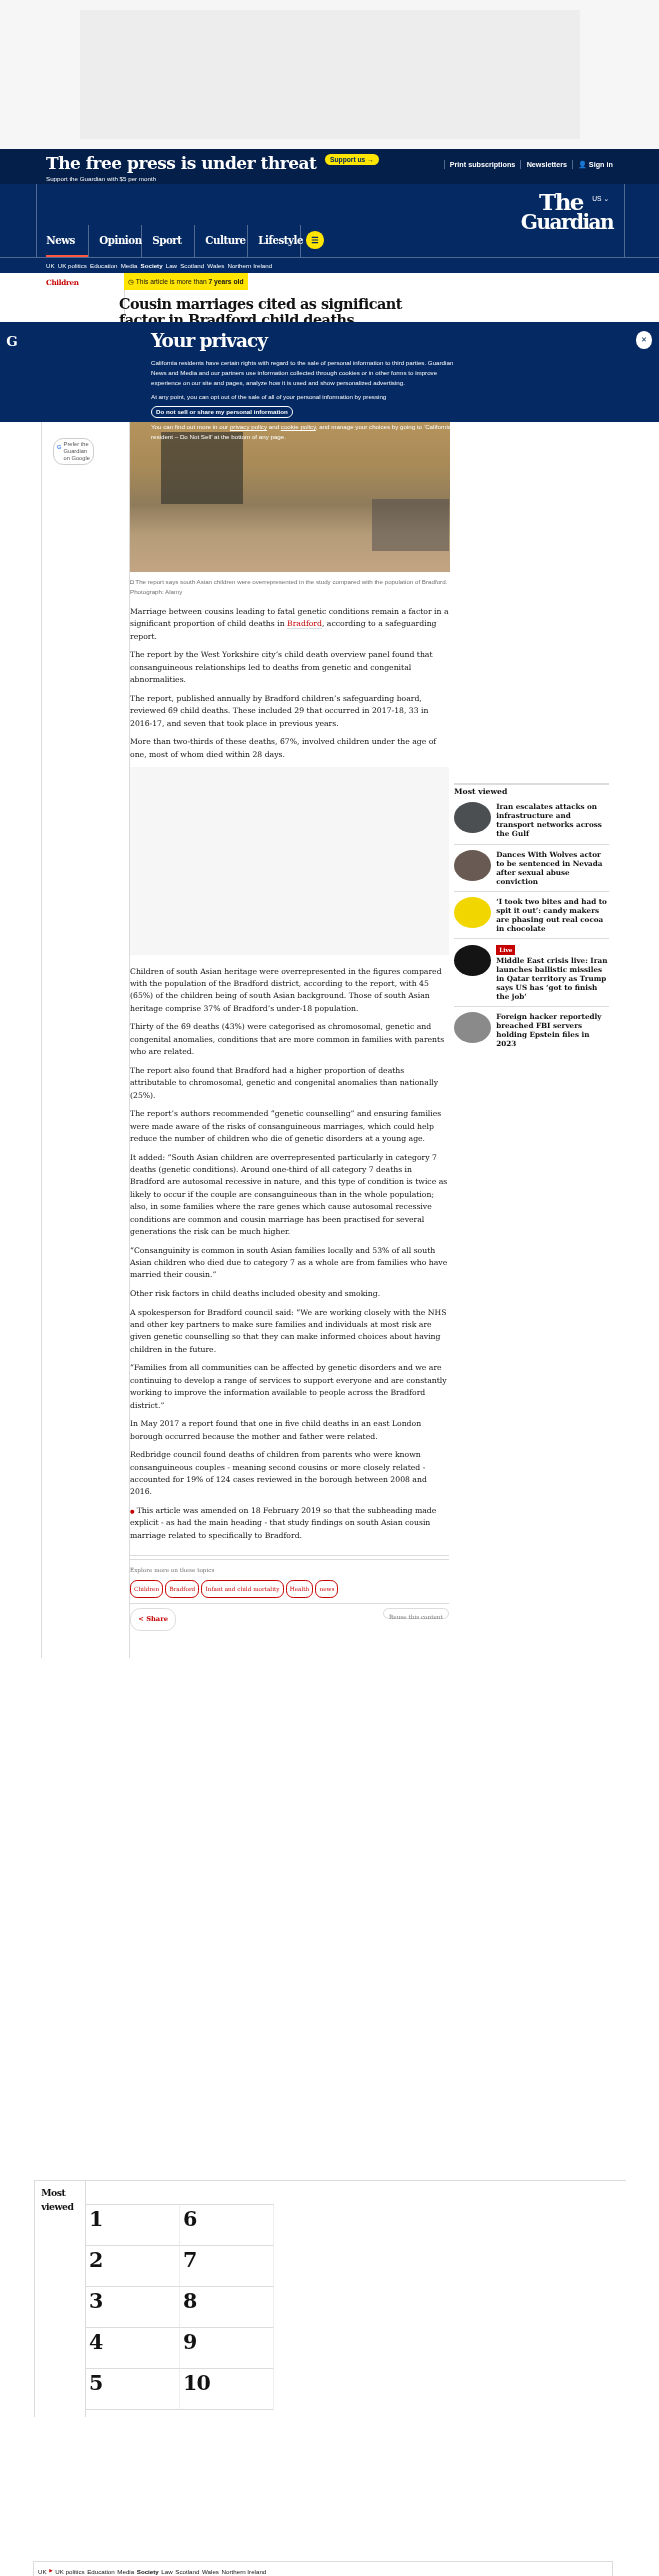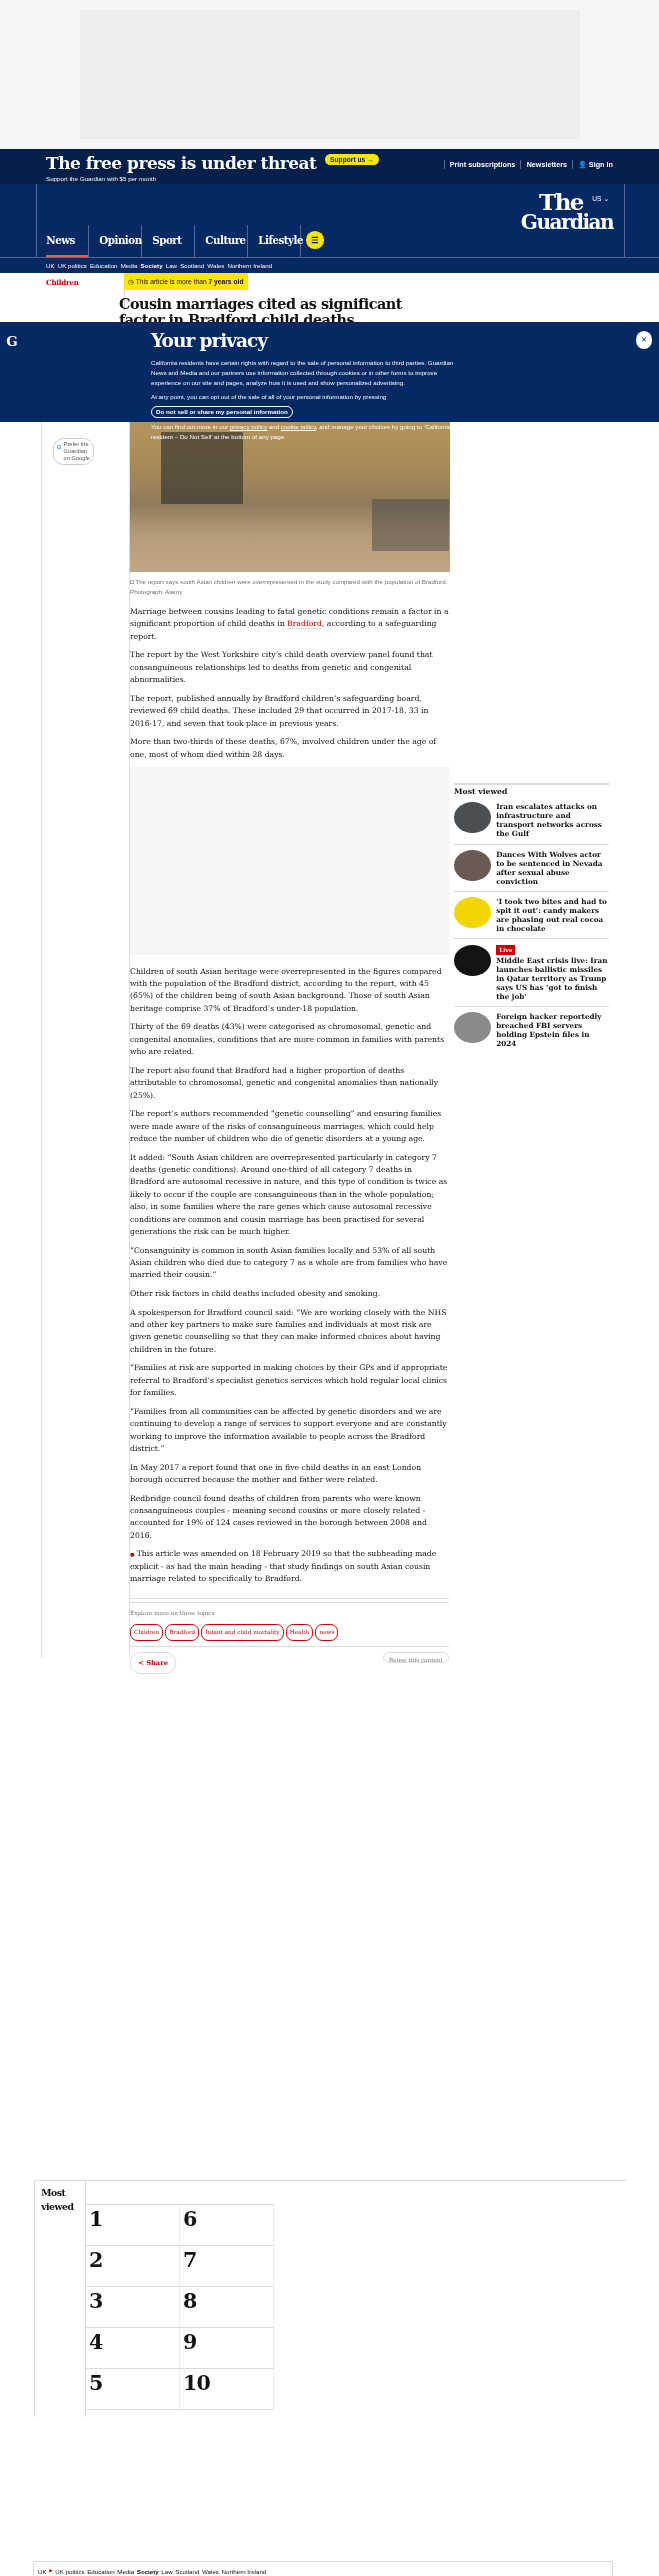--- a/index.html
+++ b/index.html
@@ -168,21 +168,20 @@
     <p>More than two-thirds of these deaths, 67%, involved children under the age of one, most of whom died within 28 days.</p>
     <div class="adblock"></div>
     <p>Children of south Asian heritage were overrepresented in the figures compared with the population of the Bradford district, according to the report, with 45 (65%) of the children being of south Asian background. Those of south Asian heritage comprise 37% of Bradford’s under-18 population.</p>
     <p>Thirty of the 69 deaths (43%) were categorised as chromosomal, genetic and congenital anomalies, conditions that are more common in families with parents who are related.</p>
     <p>The report also found that Bradford had a higher proportion of deaths attributable to chromosomal, genetic and congenital anomalies than nationally (25%).</p>
     <p>The report’s authors recommended “genetic counselling” and ensuring families were made aware of the risks of consanguineous marriages, which could help reduce the number of children who die of genetic disorders at a young age.</p>
     <p>It added: “South Asian children are overrepresented particularly in category 7 deaths (genetic conditions). Around one-third of all category 7 deaths in Bradford are autosomal recessive in nature, and this type of condition is twice as likely to occur if the couple are consanguineous than in the whole population; also, in some families where the rare genes which cause autosomal recessive conditions are common and cousin marriage has been practised for several generations the risk can be much higher.</p>
     <p>“Consanguinity is common in south Asian families locally and 53% of all south Asian children who died due to category 7 as a whole are from families who have married their cousin.”</p>
     <p>Other risk factors in child deaths included obesity and smoking.</p>
     <p>A spokesperson for Bradford council said: “We are working closely with the NHS and other key partners to make sure families and individuals at most risk are given genetic counselling so that they can make informed choices about having children in the future.</p>
-    <p>“Families at risk are supported in making choices by their GPs and if appropriate referral to Bradford’s specialist genetics services which hold regular local clinics for families.</p>
     <p>“Families from all communities can be affected by genetic disorders and we are continuing to develop a range of services to support everyone and are constantly working to improve the information available to people across the Bradford district.”</p>
     <p>In May 2017 a report found that one in five child deaths in an east London borough occurred because the mother and father were related.</p>
     <p>Redbridge council found deaths of children from parents who were known consanguineous couples - meaning second cousins or more closely related - accounted for 19% of 124 cases reviewed in the borough between 2008 and 2016.</p>
     <p class="amend">This article was amended on 18 February 2019 so that the subheading made explicit - as had the main heading - that study findings on south Asian cousin marriage related to specifically to Bradford.</p>
     <div class="rules"></div>
     <div class="explore">Explore more on these topics</div>
     <div class="tags">
       <span class="tag">Children</span>
       <span class="tag">Bradford</span>
       <span class="tag">Infant and child mortality</span>
@@ -209,21 +208,21 @@
     <div class="mv-item">
         <div class="thumb" style="background:#f2d600"></div>
         <div class="t">‘I took two bites and had to spit it out’: candy makers are phasing out real cocoa in chocolate</div>
       </div>
     <div class="mv-item">
         <div class="thumb" style="background:#141414"></div>
         <div class="t"><span class="live">Live</span><div>Middle East crisis live: Iran launches ballistic missiles in Qatar territory as Trump says US has ‘got to finish the job’</div></div>
       </div>
     <div class="mv-item" style="border-bottom:none">
         <div class="thumb" style="background:#8a8a8a"></div>
-        <div class="t">Foreign hacker reportedly breached FBI servers holding Epstein files in 2024</div>
+        <div class="t">Foreign hacker reportedly breached FBI servers holding Epstein files in 2023</div>
       </div>
   </div>
 </div>
 
 <div class="mv-bottom">
   <h3>Most viewed</h3>
   <div class="divl"></div>
   <div class="grid">
     <div class="cell">1</div>
     <div class="cell">6</div>

